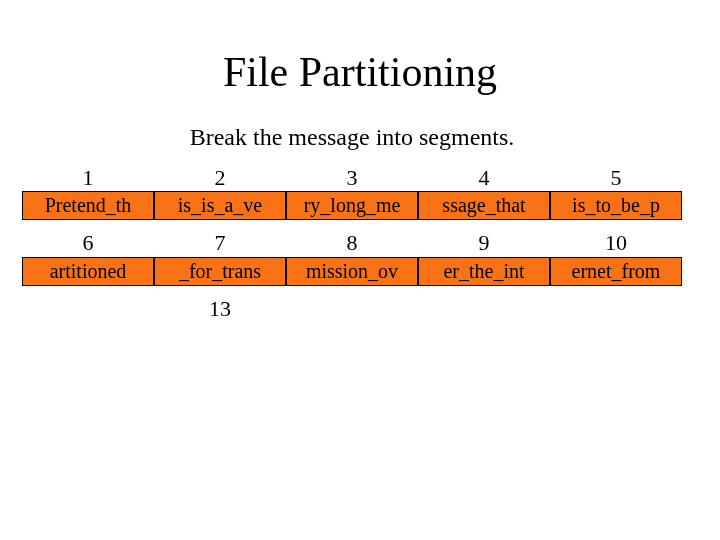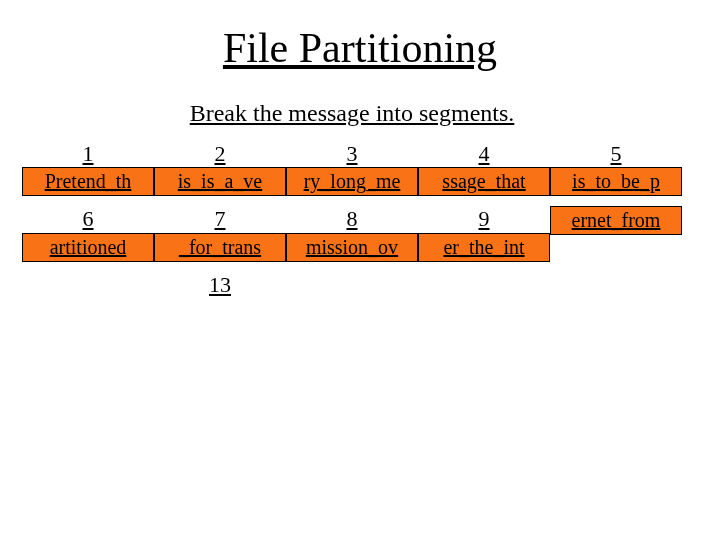--- a/index.html
+++ b/index.html
@@ -9,22 +9,21 @@
     height: 540px;
     background: #fff;
     font-family: "Times New Roman", Times, serif;
     color: #000;
   }
   .slide {
     width: 720px;
     height: 416px;
     position: relative;
     box-sizing: border-box;
-    padding-top: 14px;
-    text-decoration: underline;
+    padding-top: 38px;
   }
   h1.title {
     text-align: center;
     font-weight: normal;
     font-size: 42px;
     margin: 10px 0 28px 0;
   }
   .message-box {
     margin: 0 30px 0 30px;
     border: 1px solid #000;
@@ -106,20 +105,21 @@
     </div>
     <div class="seg">
       <div class="seg-num">8</div>
       <div class="seg-box">mission_ov</div>
     </div>
     <div class="seg">
       <div class="seg-num">9</div>
       <div class="seg-box">er_the_int</div>
     </div>
     <div class="seg">
+      <div class="seg-num">10</div>
       <div class="seg-box">ernet_from</div>
     </div>
     <div class="seg">
     </div>
     <div class="seg">
       <div class="seg-num">13</div>
     </div>
   </div>
 
 </div>

